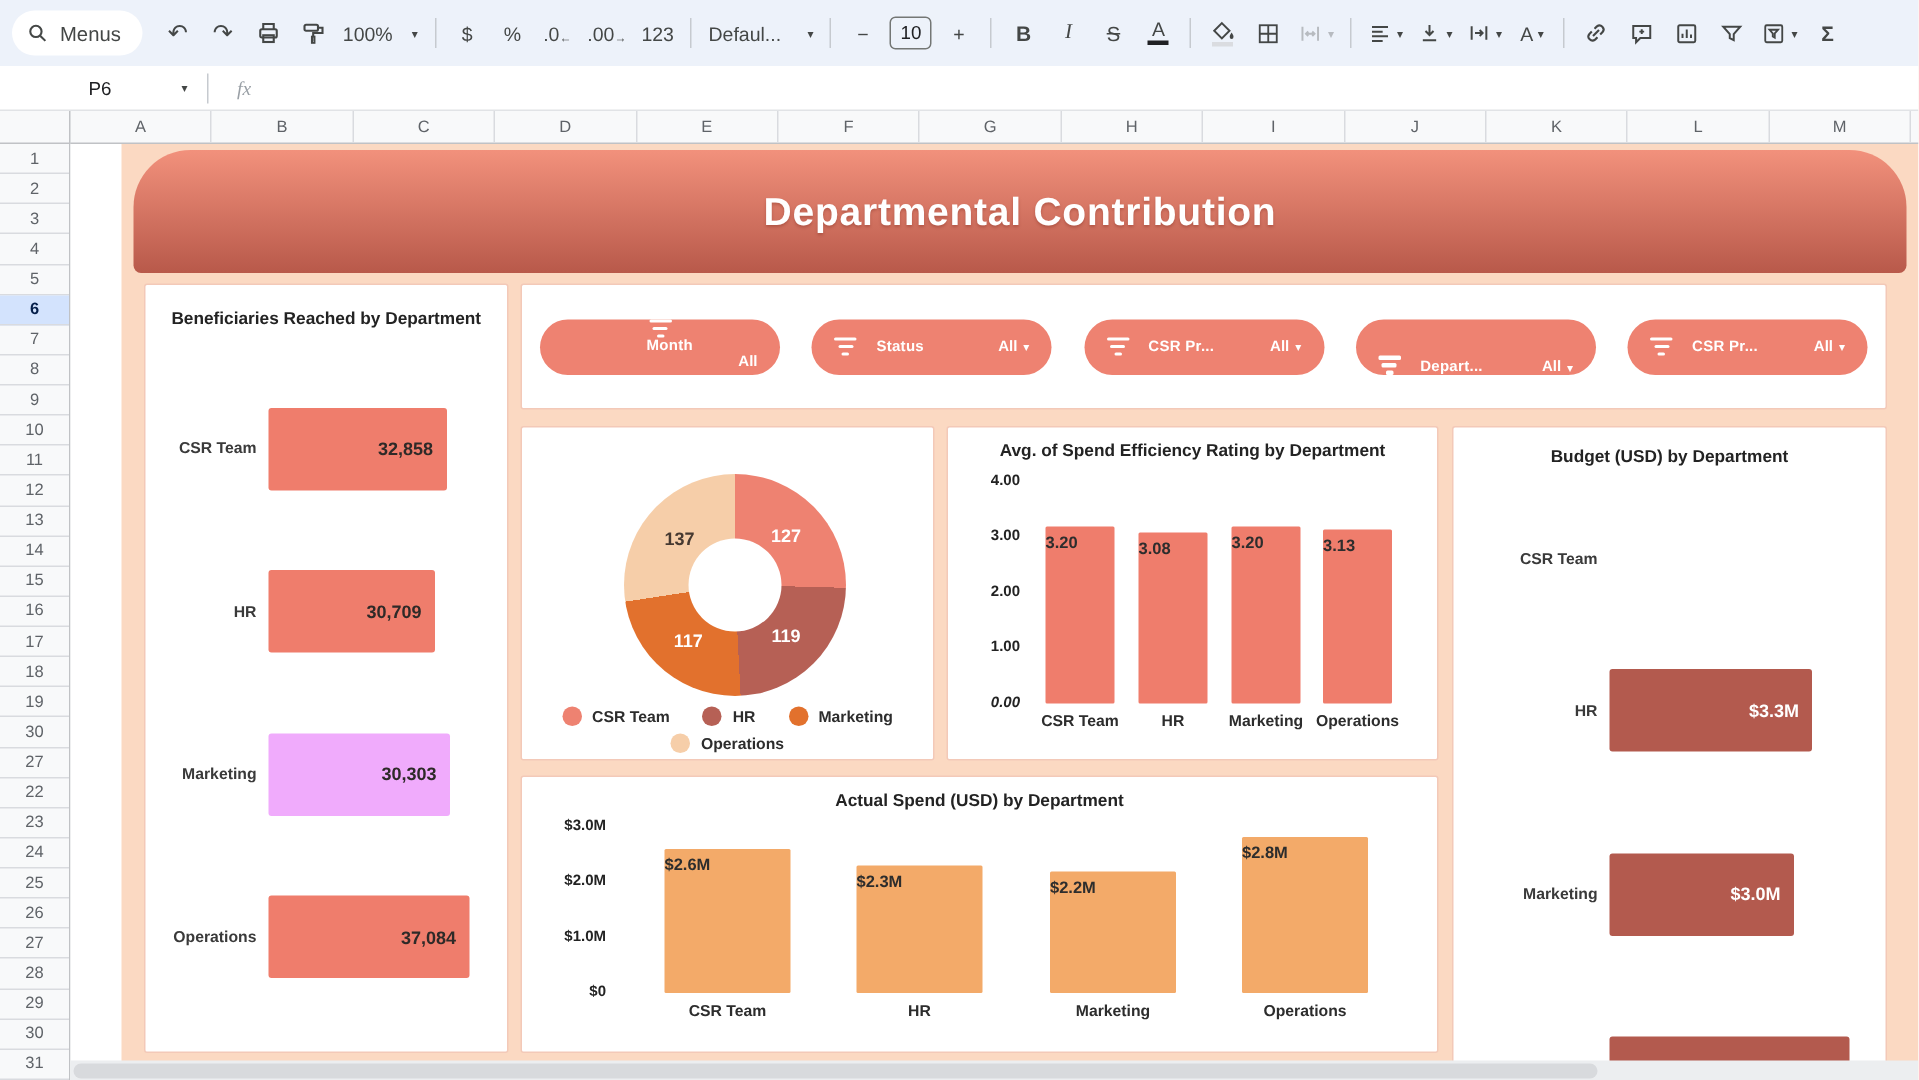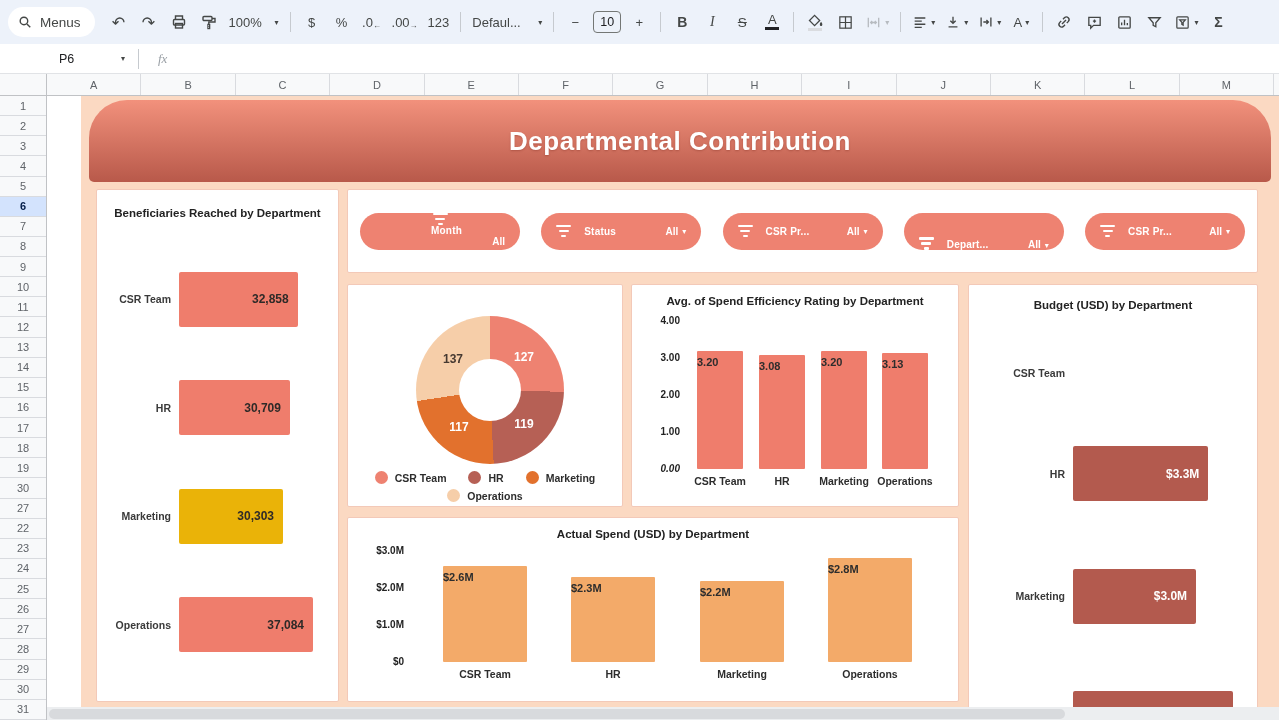--- a/index.html
+++ b/index.html
@@ -327,21 +327,21 @@
               </div>
             </div>
             <div class="hrow">
               <div class="hlab" style="width: 82px;">HR</div>
               <div class="hbar" style="width: 110.964px; height: 55px; background: rgb(239, 125, 108);">
                 <span class="hval" style="color: rgb(46, 42, 40);">30,709</span>
               </div>
             </div>
             <div class="hrow">
               <div class="hlab" style="width: 82px;">Marketing</div>
-              <div class="hbar" style="width: 104px; height: 55px; background: #eab308;">
+              <div class="hbar" style="width: 121px; height: 55px; background: #f0abfc;">
                 <span class="hval" style="color: rgb(46, 42, 40);">30,303</span>
               </div>
             </div>
             <div class="hrow">
               <div class="hlab" style="width: 82px;">Operations</div>
               <div class="hbar" style="width: 134px; height: 55px; background: rgb(239, 125, 108);">
                 <span class="hval" style="color: rgb(46, 42, 40);">37,084</span>
               </div>
             </div>
           </div>

